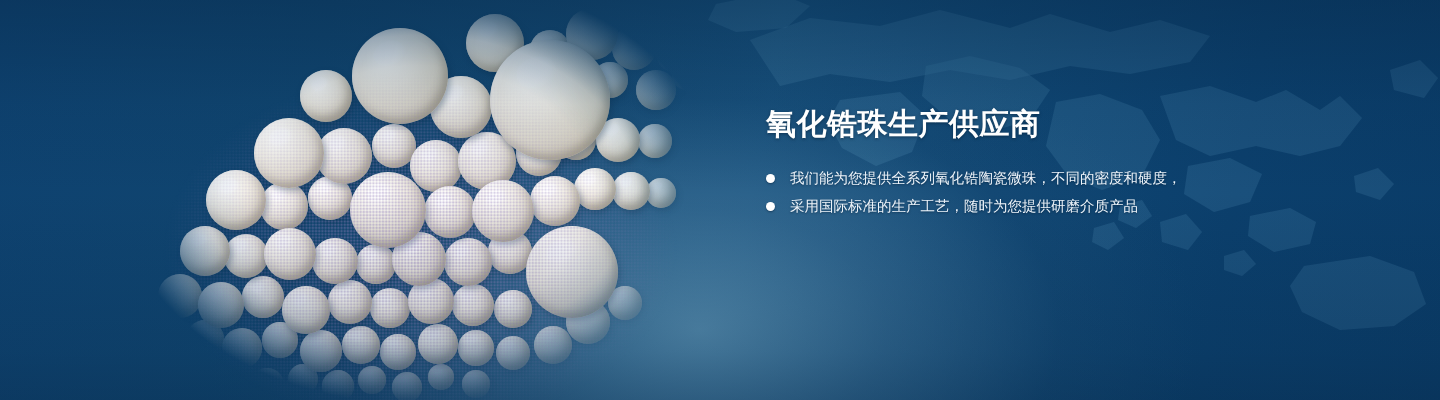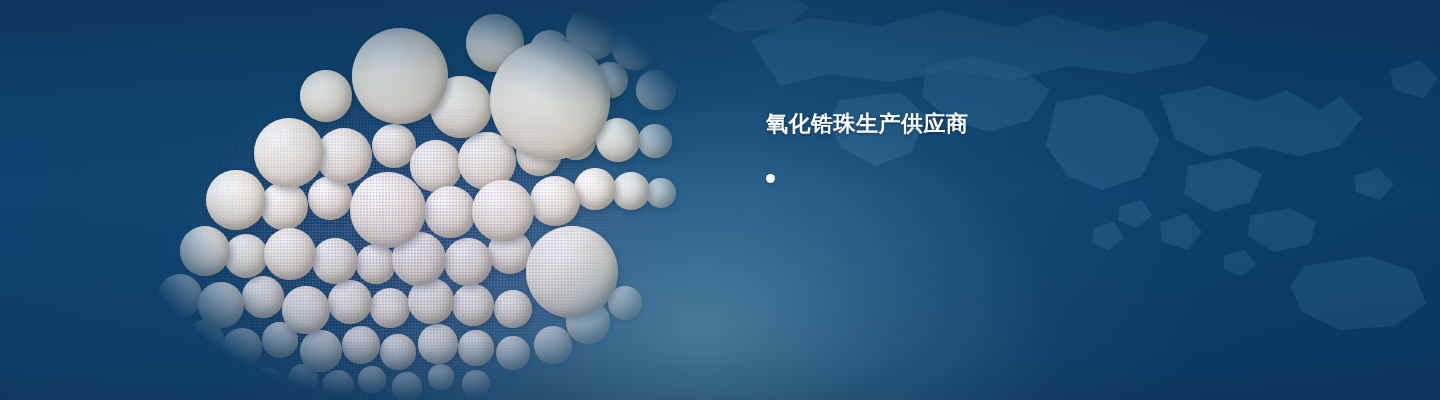--- a/index.html
+++ b/index.html
@@ -111,21 +111,21 @@
 
   
   .content {
     position: absolute;
     left: 764px;
     top: 104px;
     width: 520px;
   }
   .headline {
     color: #ffffff;
-    font-size: 22px;
+    font-size: 30px;
     line-height: 40px;
     letter-spacing: 0.5px;
     margin: 0 0 22px 2px;
     text-shadow: 0 1px 3px rgba(4,26,48,0.55);
     white-space: nowrap;
   }
   .bullets { margin: 0; padding: 0; list-style: none; }
   .bullet {
     position: relative;
     padding-left: 26px;
@@ -253,17 +253,22 @@
 
   <div class="halftone"></div>
 
   <div class="bg-top-shade"></div>
 
   <div class="content">
     <h1 class="headline">氧化锆珠生产供应商</h1>
     <ul class="bullets" id="bullet-list">
         <li class="bullet">
           <span class="dot"></span>
+          <span class="line">我们能为您提供全系列氧化锆陶瓷微珠，不同的密度和硬度，</span>
+        </li>
+        <li class="bullet">
+          <span class="dot"></span>
+          <span class="line">采用国际标准的生产工艺，随时为您提供研磨介质产品</span>
         </li>
       </ul>
   </div>
 
 </div>
 
 </body></html>

